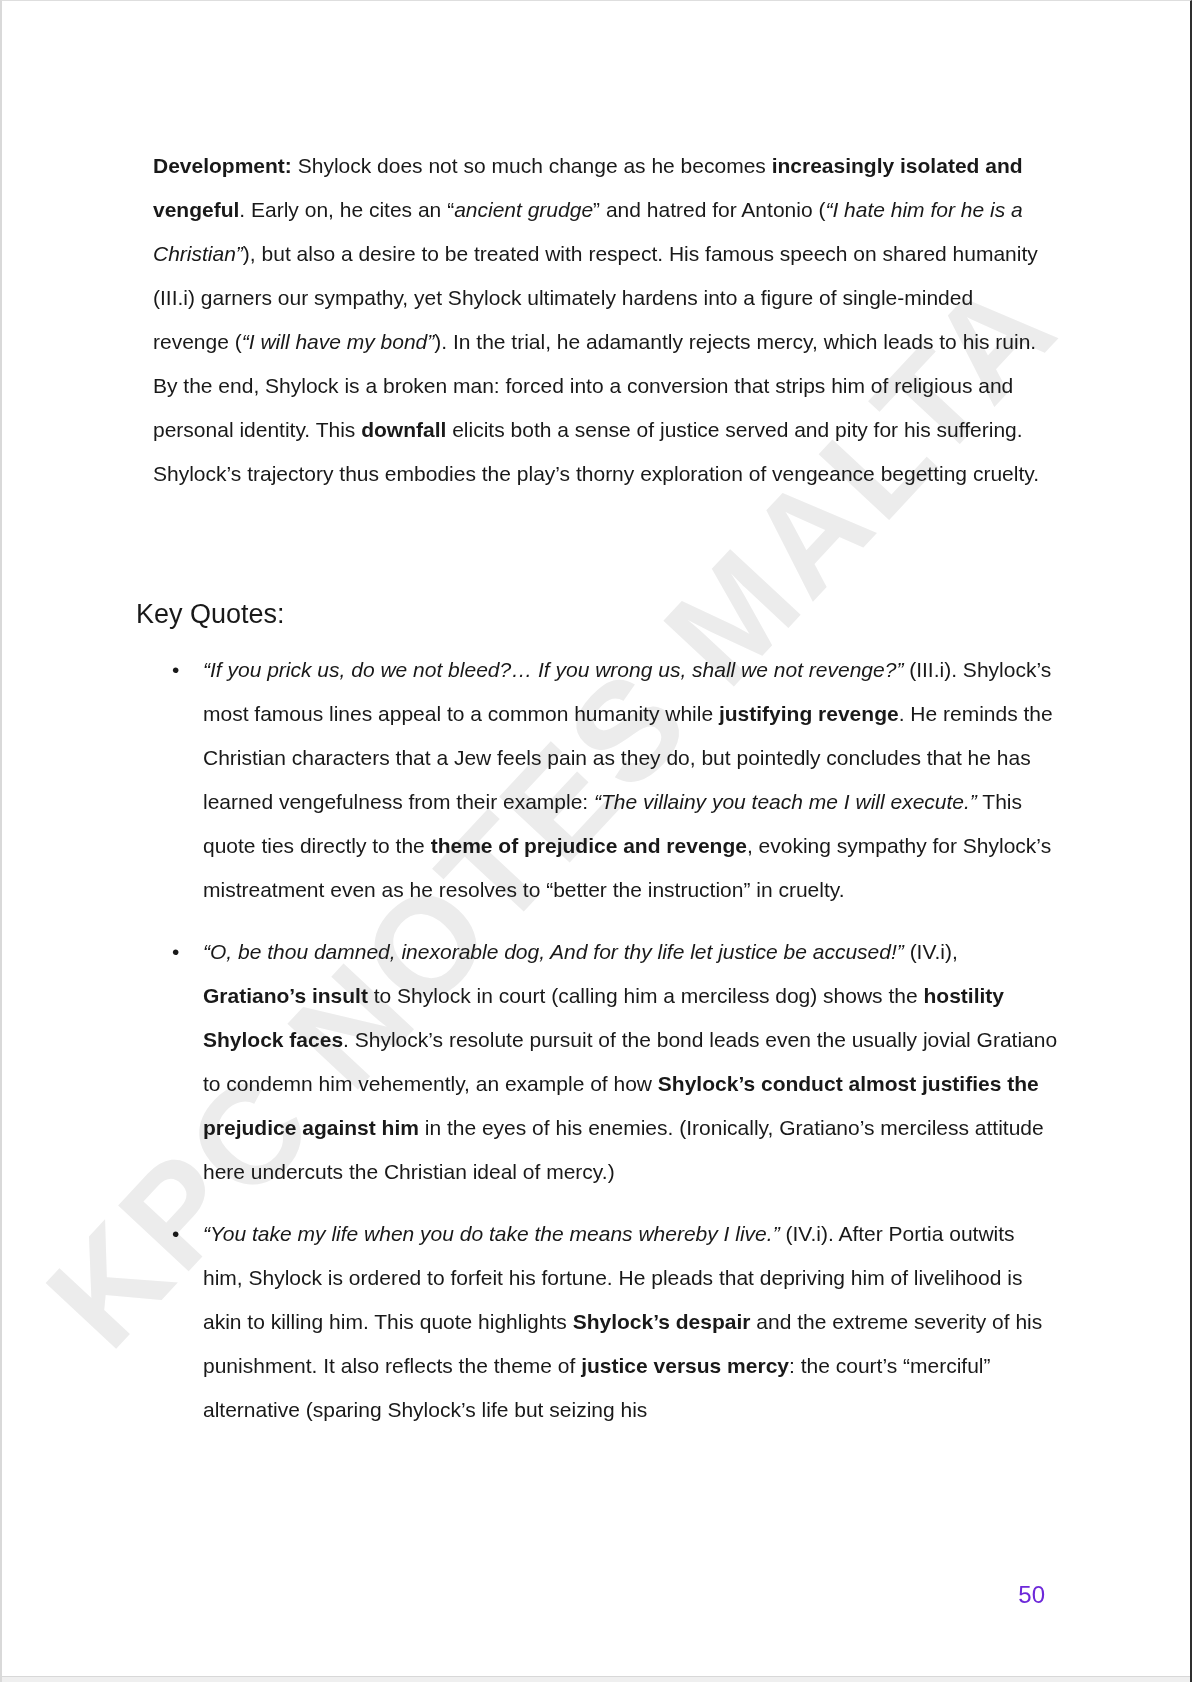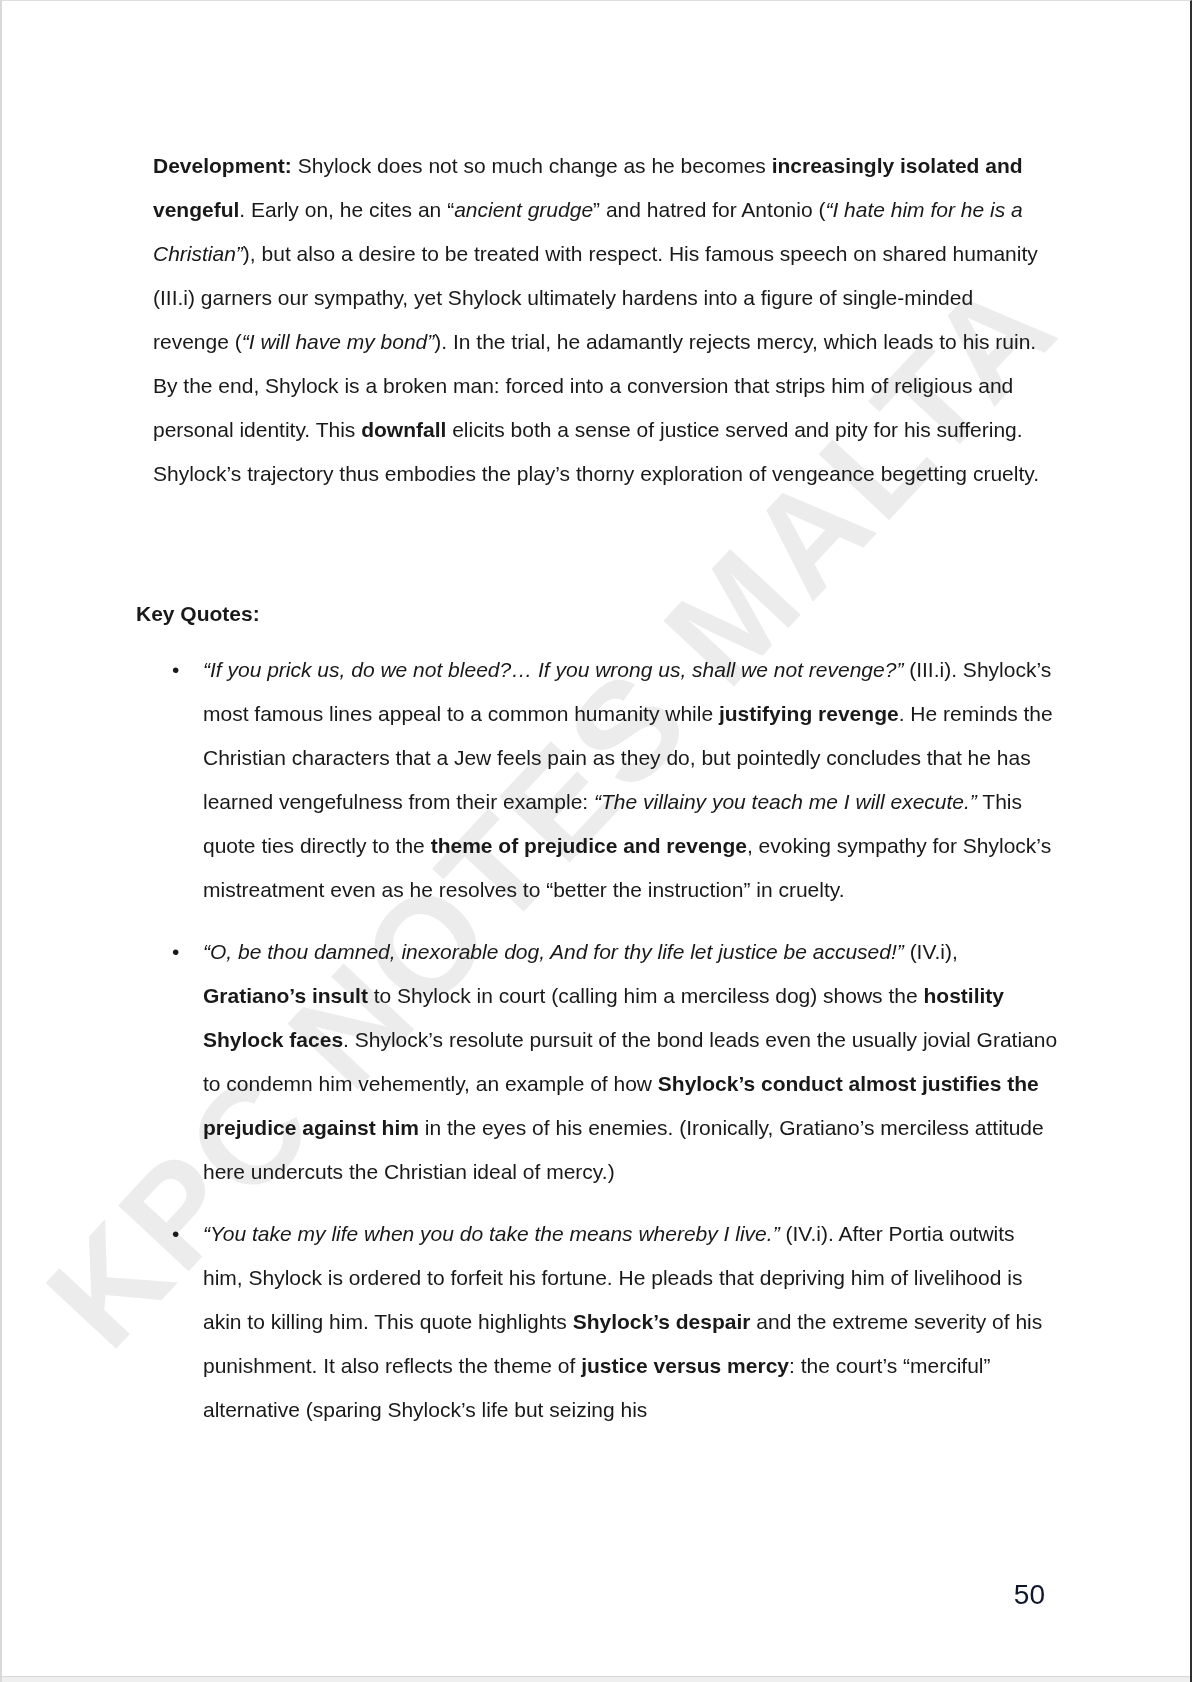--- a/index.html
+++ b/index.html
@@ -38,23 +38,23 @@
     padding: 126px 130px 0 134px;
     color: #191919;
     font-size: 21px;
     line-height: 44px;
   }
   .development-paragraph {
     margin: 17px;
   }
   .key-quotes-heading {
     margin: 96px 0 0 0;
-    font-size: 21px;
+    font-size: 27px;
     line-height: 44px;
-    font-weight: 700;
+    font-weight: 400;
   }
   .quote-list {
     list-style: none;
     margin: 12px 0 0 0;
     padding: 0;
   }
   .quote-item {
     position: relative;
     padding-left: 67px;
     margin-bottom: 18px;
@@ -65,23 +65,23 @@
     top: 0;
     line-height: 44px;
     font-size: 21px;
     color: #191919;
   }
   .page-number {
     position: absolute;
     top: 1580px;
     right: 145px;
     z-index: 1;
-    font-size: 28px;
+    font-size: 24px;
     line-height: 28px;
-    color: #0f172a;
+    color: #6d28d9;
   }
   .bottom-strip {
     position: absolute;
     left: 0;
     right: 0;
     bottom: 0;
     height: 5px;
     background: #efefef;
     border-top: 1px solid #d8d8d8;
     z-index: 2;

